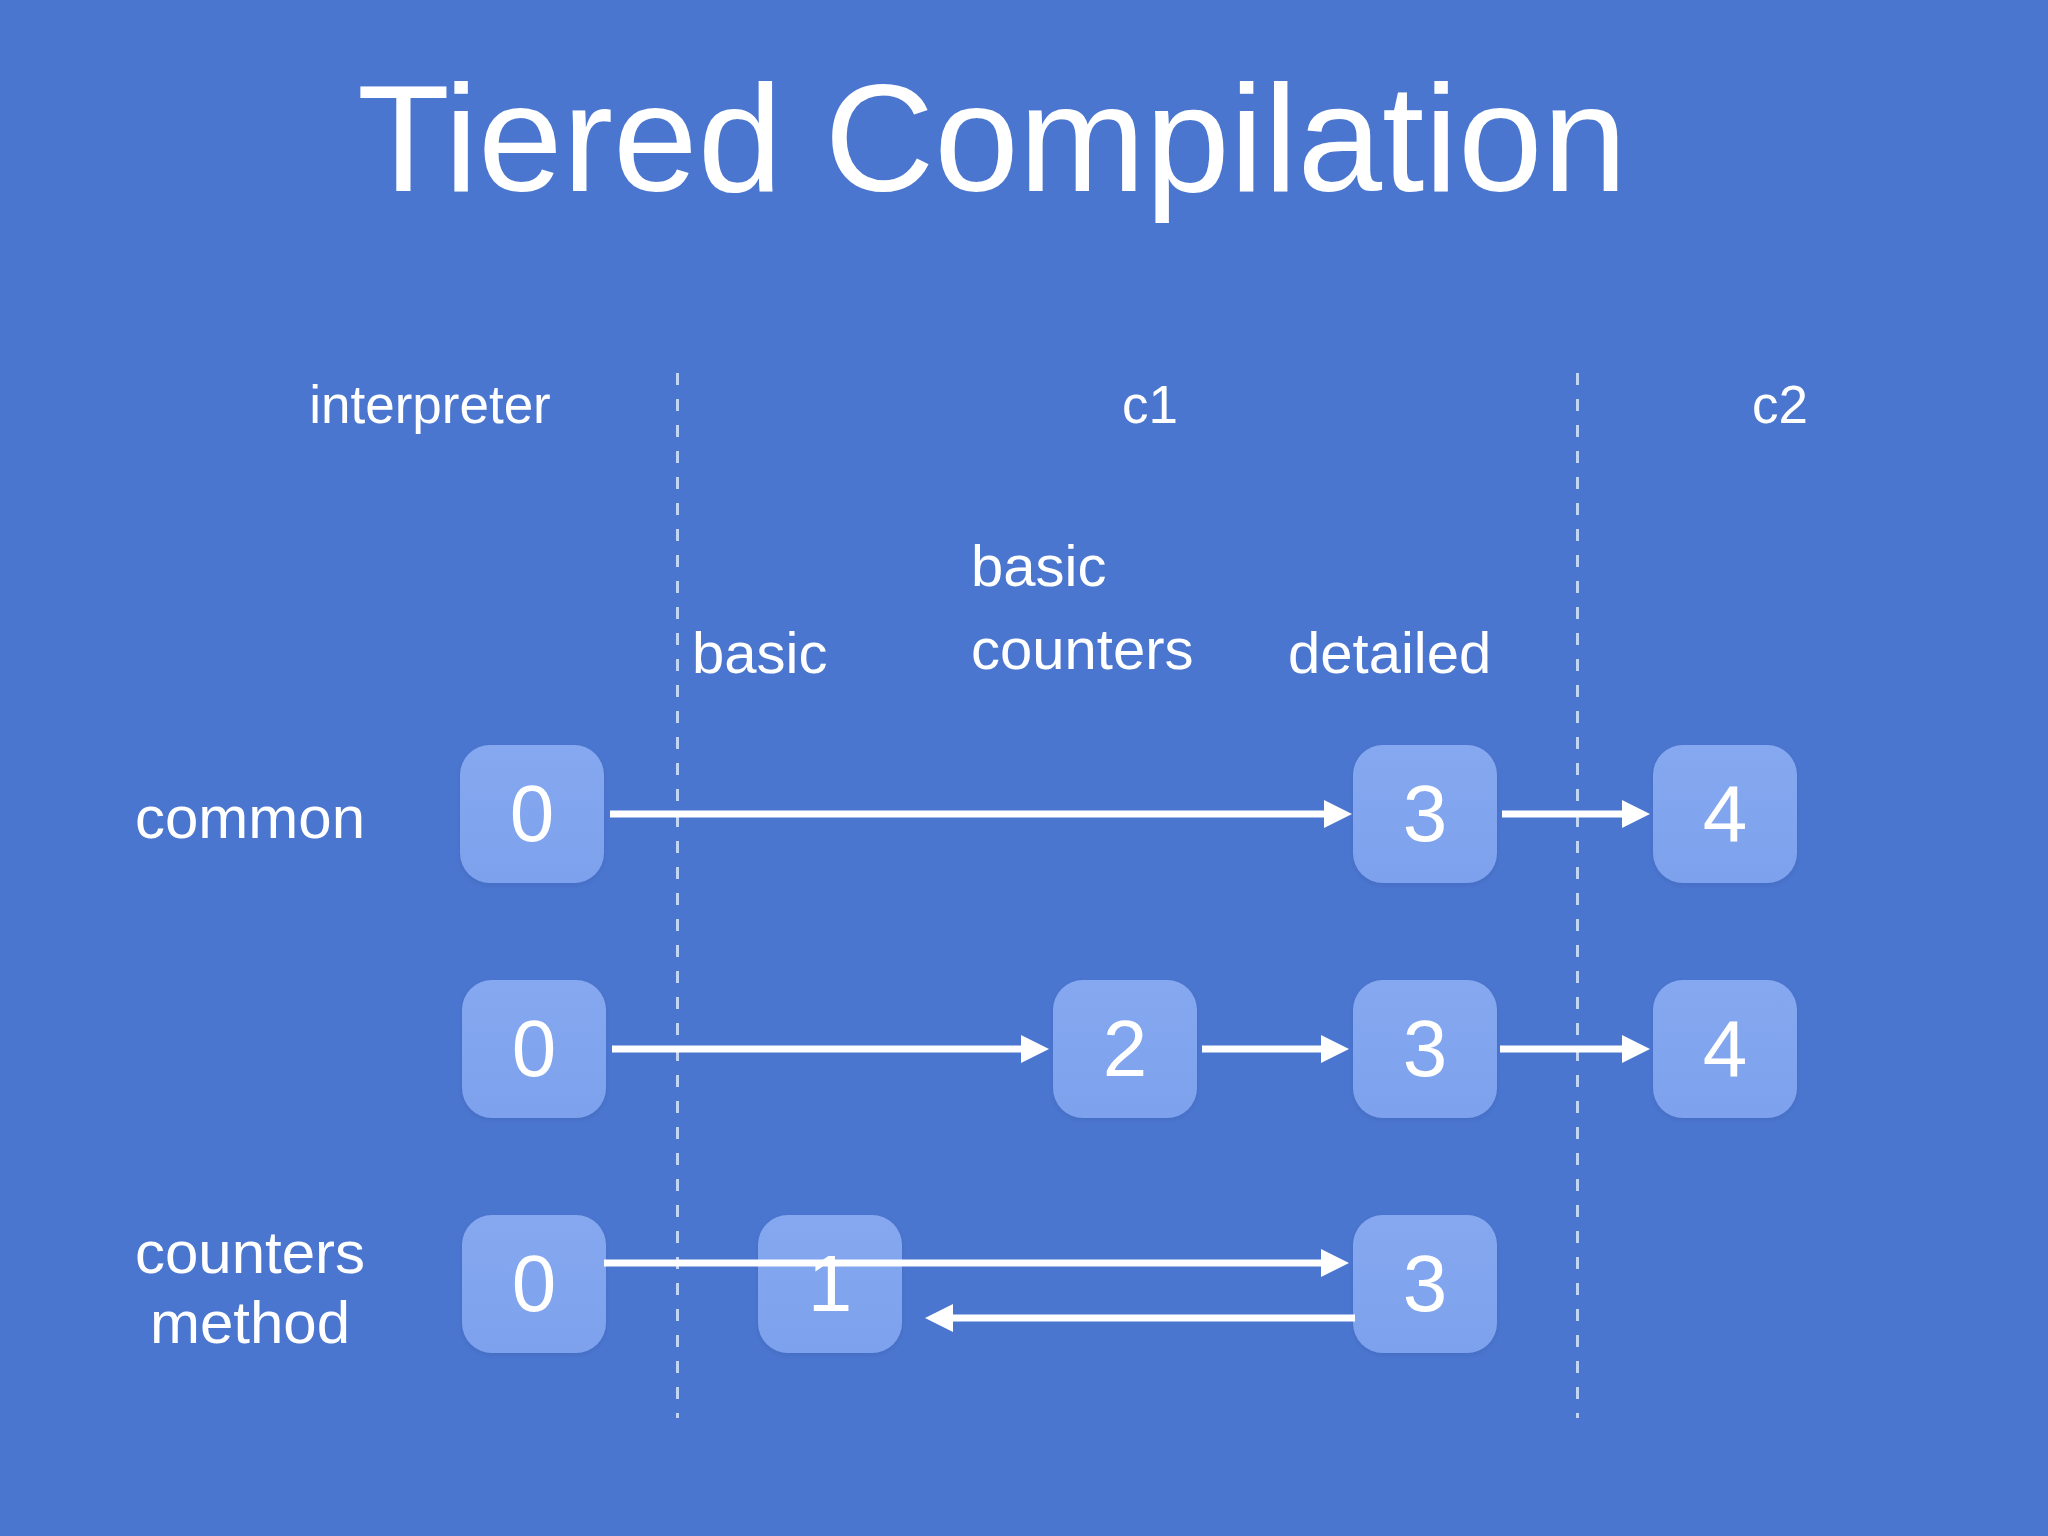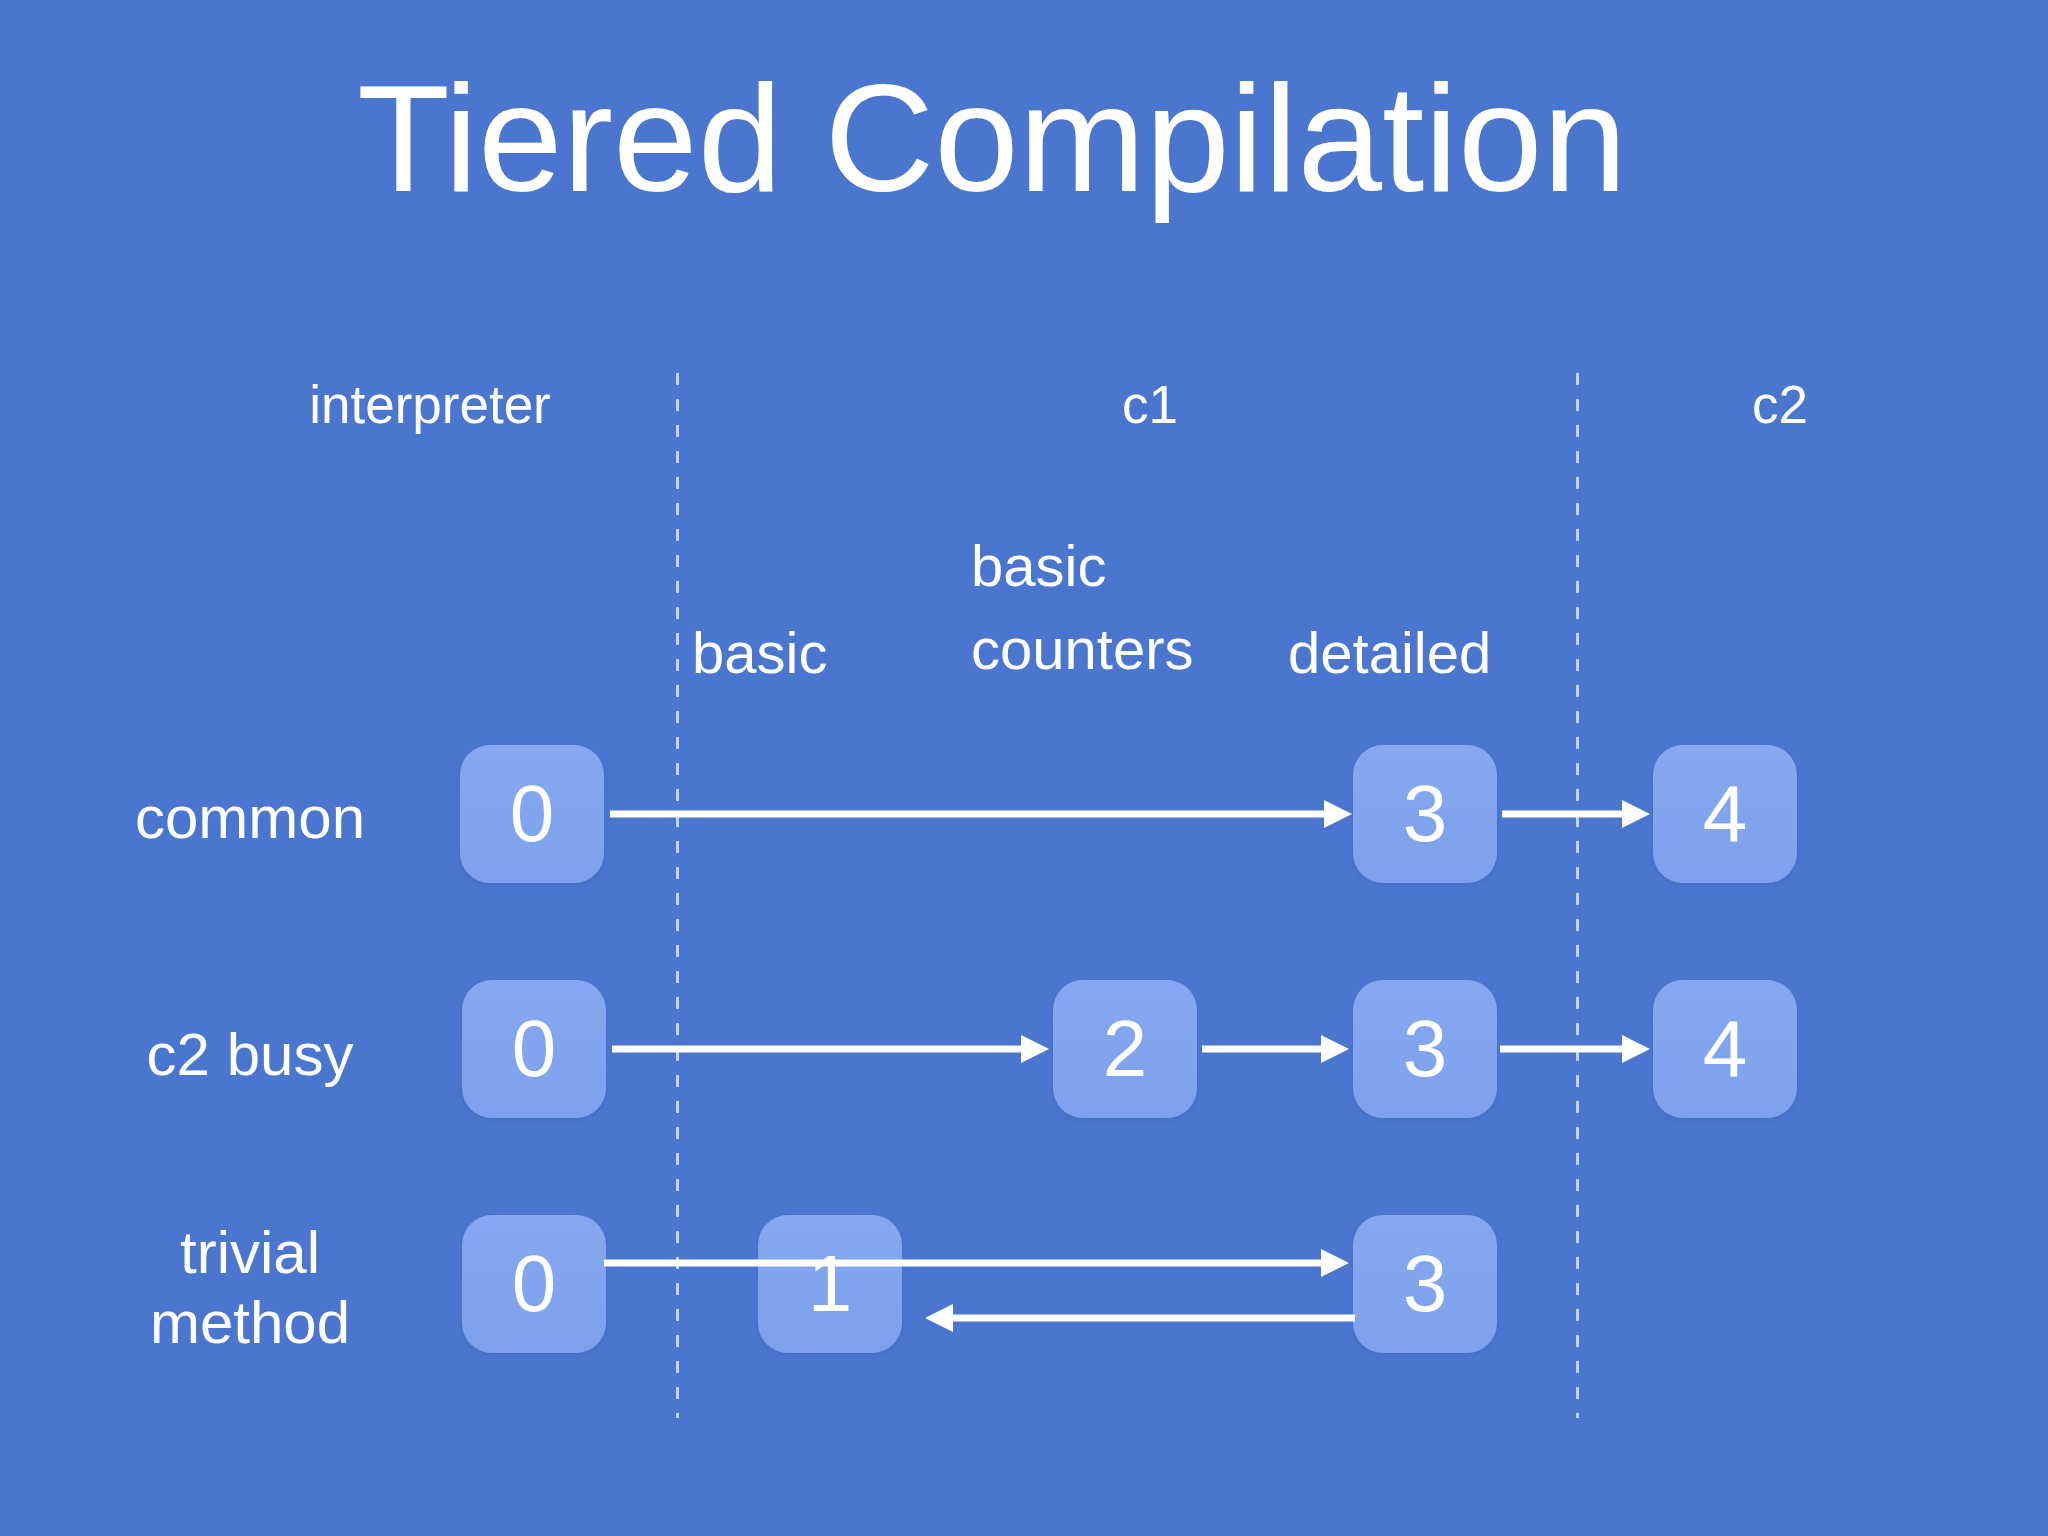--- a/index.html
+++ b/index.html
@@ -117,40 +117,39 @@
     <span class="shaft"></span>
     <span class="head"></span>
   </div>
   <div class="tier-box" style="left:1353px;top:745px;">3</div>
   <div class="arrow" style="left:1502px;top:799px;width:148px;">
     <span class="shaft"></span>
     <span class="head"></span>
   </div>
   <div class="tier-box" style="left:1653px;top:745px;">4</div>
 
-  <div class="row-label c2busy">c2 busy</div>
   <div class="tier-box" style="left:462px;top:980px;">0</div>
   <div class="arrow" style="left:612px;top:1034px;width:437px;">
     <span class="shaft"></span>
     <span class="head"></span>
   </div>
   <div class="tier-box" style="left:1053px;top:980px;">2</div>
   <div class="arrow" style="left:1202px;top:1034px;width:147px;">
     <span class="shaft"></span>
     <span class="head"></span>
   </div>
   <div class="tier-box" style="left:1353px;top:980px;">3</div>
   <div class="arrow" style="left:1500px;top:1034px;width:150px;">
     <span class="shaft"></span>
     <span class="head"></span>
   </div>
   <div class="tier-box" style="left:1653px;top:980px;">4</div>
 
   <div class="row-label trivial">
-      <span class="wrap">trivial method</span>
+      <span class="wrap">counters method</span>
     </div>
   <div class="tier-box" style="left:462px;top:1215px;">0</div>
   <div class="tier-box" style="left:758px;top:1215px;z-index:1;">1</div>
   <div class="arrow over" style="left:604px;top:1248px;width:745px;">
     <span class="shaft"></span>
     <span class="head"></span>
   </div>
   <div class="tier-box" style="left:1353px;top:1215px;">3</div>
   <div class="arrow left" style="left:925px;top:1303px;width:430px;">
     <span class="shaft"></span>

